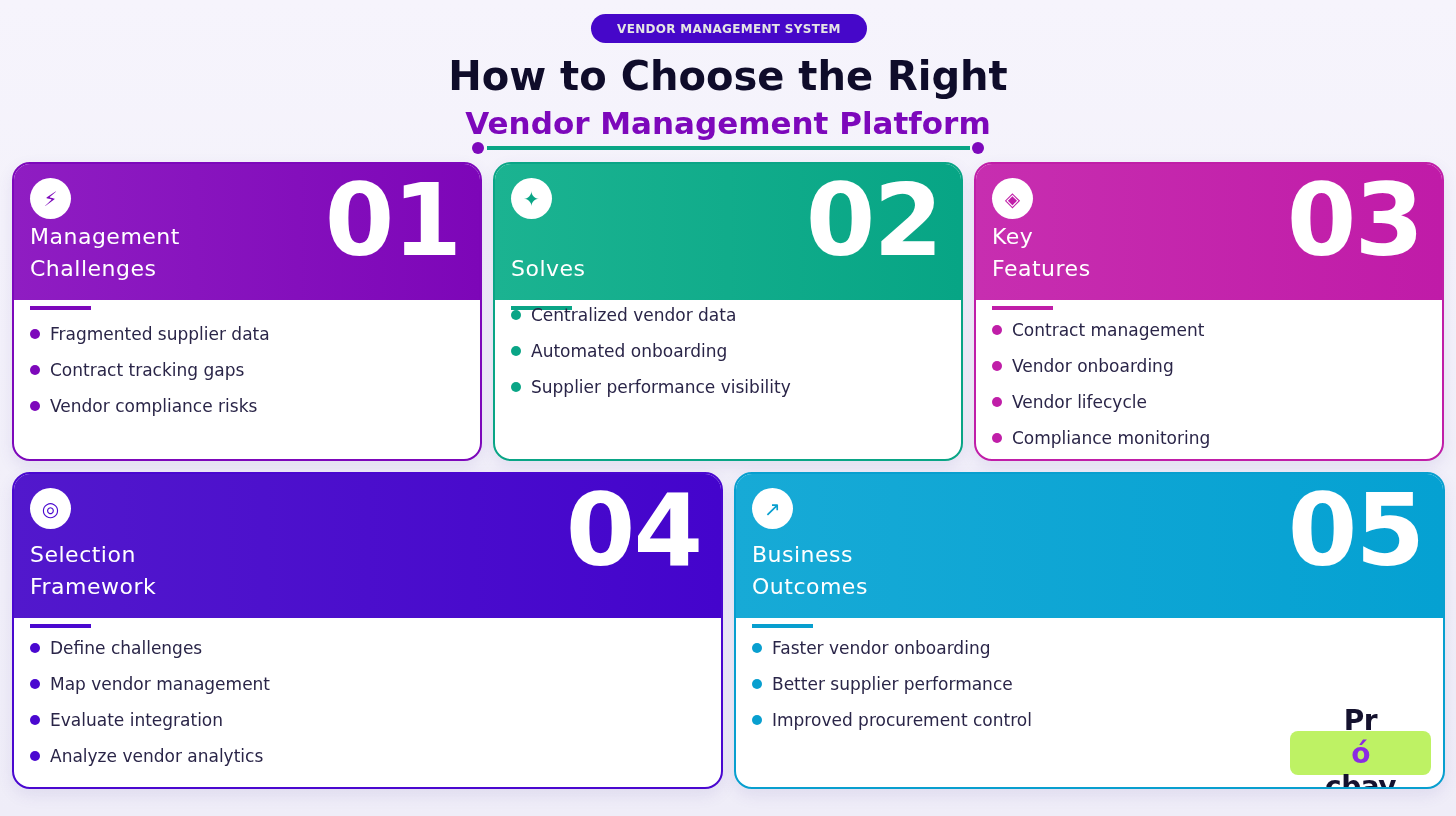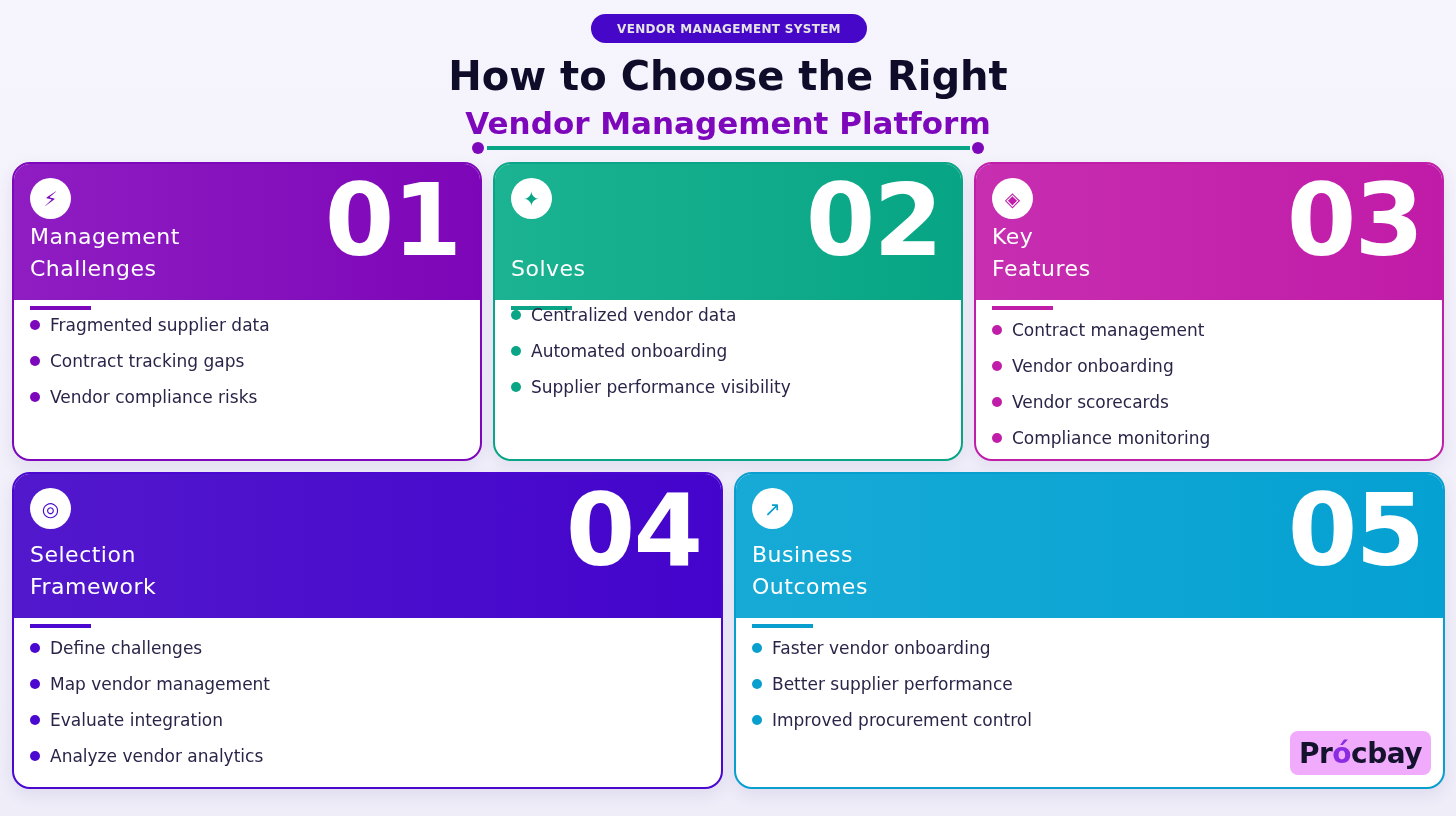--- a/index.html
+++ b/index.html
@@ -56,43 +56,43 @@
   }
   .card ul { position: absolute; left: 16px; list-style: none; }
   .card li {
     font-size: 17px; color: #2a2548; height: 36px; line-height: 36px; display: flex; align-items: center;
   }
   .card li .b {
     width: 10px; height: 10px; border-radius: 50%; background: var(--c); margin-right: 10px; flex: none;
   }
   .logo {
     position: absolute; right: 12px; bottom: 12px; width: 141px; height: 44px; border-radius: 8px;
-    background: #f0abfc; display: flex; align-items: center; justify-content: center;
-    font-size: 28px; font-weight: bold; color: #15122e; letter-spacing: -0.5px;
+    background: #bef264; display: flex; align-items: center; justify-content: center;
+    font-size: 28px; font-weight: bold; color: #15122e; letter-spacing: -0.5px; flex-direction: column;
   }
   .logo .o { color: #8b2be2; }
 </style>
 </head>
 <body>
 
 <div class="badge">VENDOR MANAGEMENT SYSTEM</div>
 <div class="title1">How to Choose the Right</div>
 <div class="title2">Vendor Management Platform</div>
 <div class="dot" style="left:472px"></div>
 <div class="underline"></div>
 <div class="dot" style="left:972px"></div>
 
 <div class="card" style="left:12px;top:162px;width:470px;height:299px;--c:#7d08bb;--g1:#8f1dc2;--g2:#7d06b8;">
   <div class="head" style="height:136px"></div>
   <div class="icon">⚡</div>
   <div class="num">01</div>
   <div class="ctitle" style="top:57px">Management</div>
   <div class="ctitle" style="top:89px">Challenges</div>
   <div class="bar" style="top:142px"></div>
-  <ul style="top:143px">
+  <ul style="top:152px">
     <li>
         <span class="b"></span>
         <span>Fragmented supplier data</span>
       </li>
     <li>
         <span class="b"></span>
         <span>Contract tracking gaps</span>
       </li>
     <li>
         <span class="b"></span>
@@ -134,21 +134,21 @@
     <li>
         <span class="b"></span>
         <span>Contract management</span>
       </li>
     <li>
         <span class="b"></span>
         <span>Vendor onboarding</span>
       </li>
     <li>
         <span class="b"></span>
-        <span>Vendor scorecards</span>
+        <span>Vendor lifecycle</span>
       </li>
     <li>
         <span class="b"></span>
         <span>Compliance monitoring</span>
       </li>
   </ul>
 </div>
 
 <div class="card" style="left:12px;top:472px;width:711px;height:317px;--c:#4a08d0;--g1:#5218cc;--g2:#4404cc;">
   <div class="head" style="height:144px"></div>

